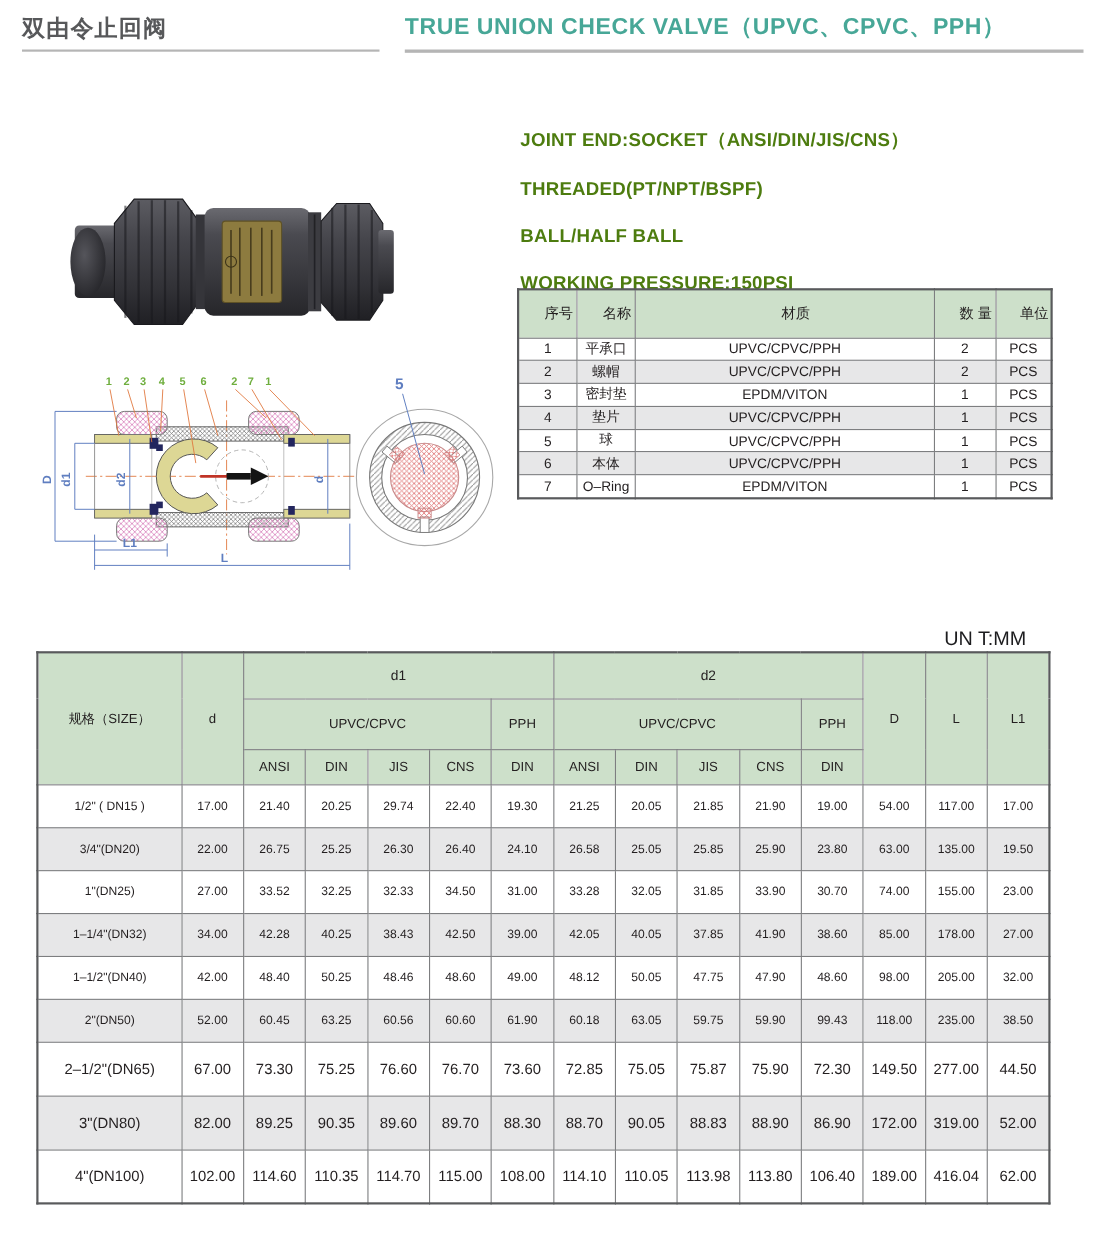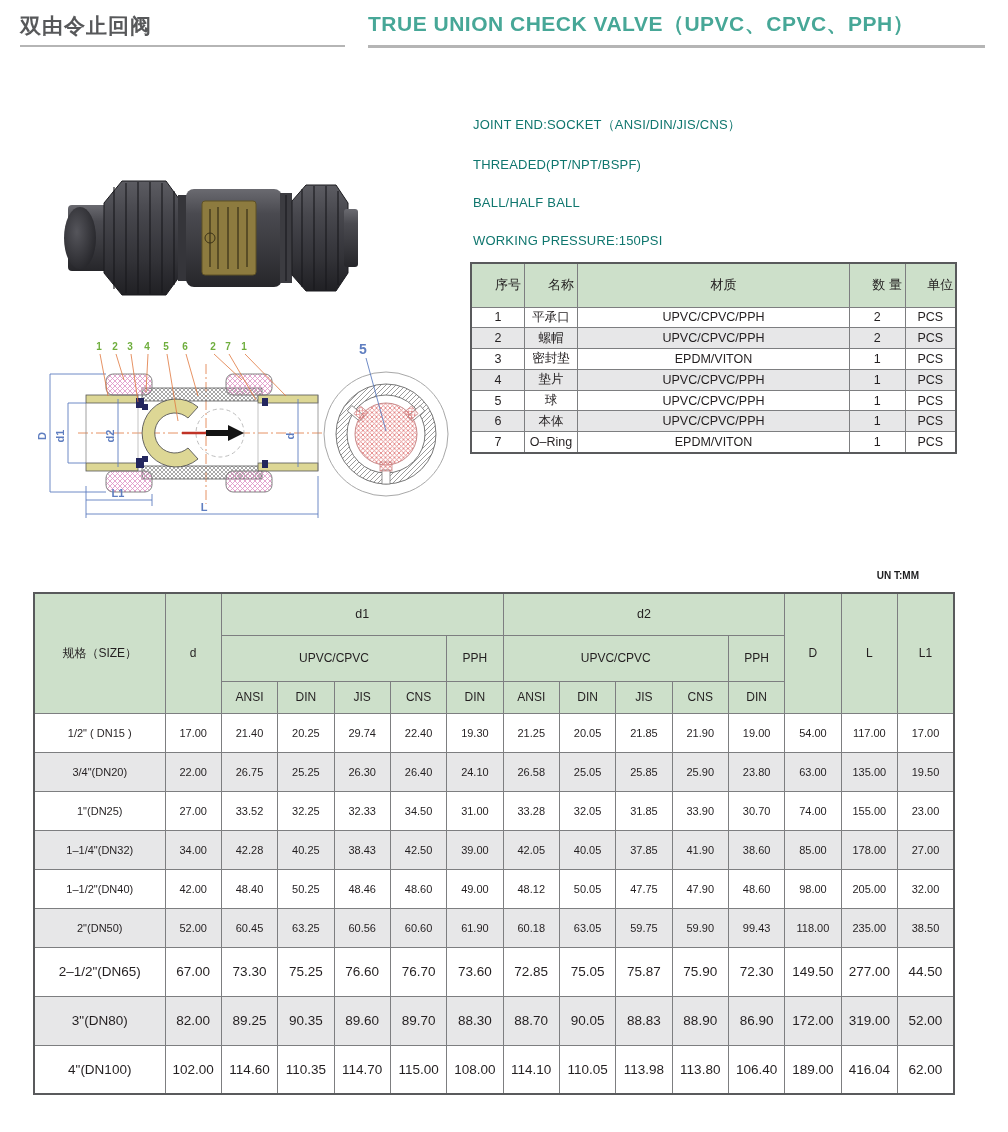--- a/index.html
+++ b/index.html
@@ -7,38 +7,38 @@
   body { font-family:"Liberation Sans","DejaVu Sans",sans-serif; color:#231f20; }
   #page { position:relative; width:1008px; height:1132px; background:#fff; overflow:hidden; }
 
   
   .title-cn { position:absolute; left:20px; top:12px; font-size:21px; font-weight:bold; color:#57585a; letter-spacing:1px; }
   .rule-cn { position:absolute; left:20px; top:45px; width:325px; height:2px; background:#b5b5b5; }
   .title-en { position:absolute; left:368px; top:10px; width:620px; font-size:21px; font-weight:bold; color:#47a797; letter-spacing:0.5px; }
   .rule-en { position:absolute; left:368px; top:45px; width:617px; height:3px; background:#b5b5b5; }
 
   
-  .specs { position:absolute; left:473px; top:116px; font-size:13px; font-weight:normal; color:#0f766e; }
+  .specs { position:absolute; left:473px; top:116px; font-size:17px; font-weight:bold; color:#4d7c0f; }
   .specs div { margin-bottom:23px; letter-spacing:0.2px; }
 
   
   table { border-collapse:collapse; table-layout:fixed; }
   th, td { border:1px solid #7d7e80; text-align:center; vertical-align:middle; font-weight:normal; overflow:hidden; white-space:nowrap; }
 
   
   #parts-table { position:absolute; left:470px; top:262px; width:487px; border:2px solid #595a5c; }
   #parts-table thead tr { height:44px; background:#cde0ca; }
   #parts-table thead th { font-size:13px;padding-left:20px; }
   #parts-table tbody tr { height:20.8px; background:#ffffff; }
   #parts-table tbody tr:nth-child(even) { background:#e7e7e8; }
   #parts-table td { font-size:12.5px; }
   .pc1{width:11%} .pc2{width:11%} .pc3{width:56%} .pc4{width:11.5%} .pc5{width:10.5%}
 
   
-  .unit-note { position:absolute; right:89px; top:570px; font-size:10px; font-weight:bold; color:#1d1d1f; }
+  .unit-note { position:absolute; right:75px; top:570px; font-size:18px; font-weight:normal; color:#1d1d1f; }
 
   
   #size-table { position:absolute; left:33px; top:592px; width:922px; border:2px solid #595a5c; }
   #size-table thead th { background:#cde0ca; font-size:12px; }
   #size-table thead tr:nth-child(1) { height:42px; }
   #size-table thead tr:nth-child(2) { height:46px; }
   #size-table thead tr:nth-child(3) { height:32px;padding-left:28px; }
   #size-table thead .grp { font-size:12.5px; }
   #size-table tbody tr { height:39px; background:#fff; font-size:11px; }
   #size-table tbody tr:nth-child(even) { background:#e7e7e8; }

